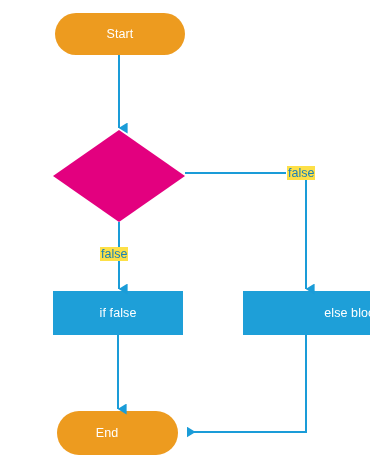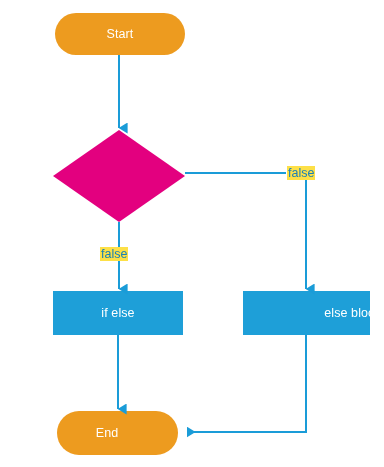--- a/index.html
+++ b/index.html
@@ -84,21 +84,21 @@
     <path d="M306,180 L306,289" stroke="#1A9CD8" stroke-width="2" fill="none" marker-end="url(#arrowDown)"></path>
 
     <path d="M118,335 L118,409" stroke="#1A9CD8" stroke-width="2" fill="none" marker-end="url(#arrowDown)"></path>
 
     <path d="M306,335 L306,432 L187,432" stroke="#1A9CD8" stroke-width="2" fill="none" marker-end="url(#arrowLeft)"></path>
   </svg>
 
   <div class="node-label" style="left:55px; top:27px; width:130px;">Start</div>
 
 
-  <div class="node-label" style="left:53px; top:306px; width:130px;">if else</div>
+  <div class="node-label" style="left:53px; top:306px; width:130px;">if false</div>
 
   <div class="node-label" style="left:243px; top:306px; width:127px;margin-left:46px;">else block</div>
 
   <div class="node-label" style="left:57px; top:426px; width:100px;">End</div>
 
   <div class="edge-label" style="left:100px; top:247px;">false</div>
 
   <div class="edge-label" style="left:287px; top:166px;">false</div>
 
   <div class="node-hit" style="left:55px; top:13px; width:130px; height:42px;"></div>

